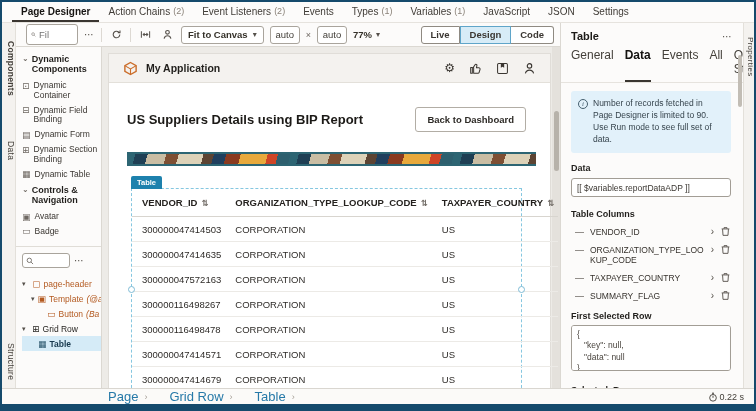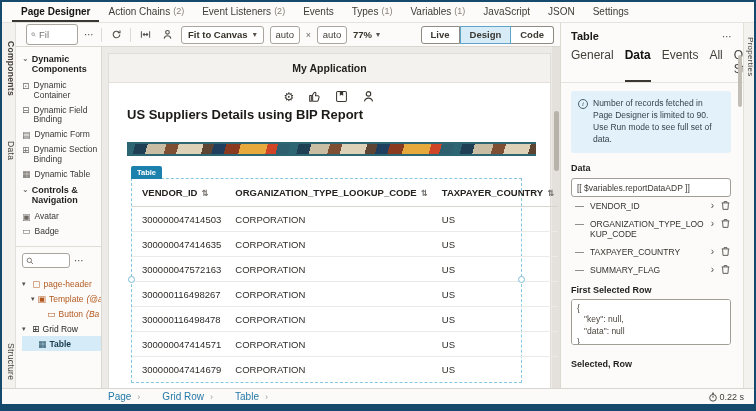--- a/index.html
+++ b/index.html
@@ -54,21 +54,21 @@
   .tree-row.orange, .tree-row.orange .ticon { color:#b3591f; }
   .tree-row .tsuffix { font-style:italic; }
   .tree-row.sel { background:#d5ebf7; color:#16384d; }
   .tree-row.sel .ticon { color:#2f5a70; }
 
   
   .canvas-region { position:absolute; top:45px; left:100px; width:458px; bottom:21px; background:#edebe7; overflow:hidden; }
   .canvas-sb { position:absolute; top:0; right:0; width:8px; bottom:0; background:#e4e1dc; }
   .canvas-sb .thumb { position:absolute; top:64px; right:1.5px; width:5px; height:60px; background:#b7b2aa; border-radius:3px; }
   .canvas { position:absolute; top:7px; left:7px; right:10px; bottom:0; background:#fff; box-shadow:0 0 0 1px #e0ddd8; }
-  .app-header { height:29px; background:#f4f2ef; border-bottom:1px solid #e3e0da; display:flex; align-items:center; padding:0 14px; gap:8px;flex-direction:column; }
+  .app-header { height:29px; background:#f4f2ef; border-bottom:1px solid #e3e0da; display:flex; align-items:center; padding:0 14px; gap:8px; }
   .app-name { font-size:10.5px; font-weight:bold; color:#211f1c; }
   .ah-spacer { flex:1; }
   .ah-icons { display:flex; align-items:center; gap:14px; color:#3a3631; }
   .gear { font-size:12px; line-height:1; cursor:pointer; }
   .page { padding:16px 14px 0 18px; }
   .heading-row { display:flex; align-items:center; margin-top:8px; }
   .page h1 { font-size:13px; font-weight:bold; color:#1c1a17; }
   .back-btn { margin-left:auto; margin-right:10px; border:1px solid #b2ada5; border-radius:3px; background:#fff; font-size:9.5px; font-weight:bold; color:#2e2b27; padding:6px 11px; cursor:pointer; font-family:inherit; }
   .banner { margin:20px 0 0 0; height:14px; border-top:2px solid #2d6573; border-bottom:2px solid #2d6573;
     background:repeating-linear-gradient(105deg,#2d6573 0 8px,#1f3f54 8px 20px,#c9bda3 20px 38px,#7e4f33 38px 50px,#ddd2b8 50px 74px,#5d4433 74px 84px,#203f5e 84px 96px,#8a3a1f 96px 110px,#e8a93c 110px 136px,#cf4526 136px 146px,#2d5f6e 146px 158px); }
@@ -101,21 +101,21 @@
   .fld-input { width:100%; height:19px; border:1px solid #a29d95; border-radius:3px; background:#fff; font-size:8.5px; color:#3a3631; padding:0 5px; font-family:inherit; }
   .col-row { display:flex; align-items:flex-start; gap:6px; padding:4px 0 3px 4px; }
   .col-row .drag { color:#55504a; font-size:9px; line-height:1.2; cursor:grab; }
   .col-row .cname { flex:1; font-size:8.5px; color:#36322d; line-height:1.25; word-break:break-all; }
   .col-row .chev-r { color:#55504a; font-size:10px; line-height:1; cursor:pointer; }
   .col-row .trash { cursor:pointer; margin-top:-1px; }
   .fld-area { width:100%; height:46px; border:1px solid #a29d95; border-radius:3px; background:#fff; font-size:8.5px; color:#4a453f; padding:3px 5px; resize:none; font-family:inherit; line-height:1.35; }
 
   
   .statusbar { position:absolute; left:0; right:0; bottom:5px; height:16px; background:#fbfaf8; border-top:1px solid #d9d6d0; display:flex; align-items:center; padding:0 10px 0 90px; }
-  .crumb { font-size:10px; color:#2679a8; cursor:pointer;padding-left:16px; }
+  .crumb { font-size:13px; color:#2679a8; cursor:pointer;padding-left:16px; }
   .crumb-sep { font-size:9px; color:#a39d95; margin:0 6px; }
   .sb-right { margin-left:auto; display:flex; align-items:center; gap:1px; font-size:9px; color:#44403a; }
   .navybar { position:absolute; left:0; right:0; bottom:0; height:5px; background:#154a6c; }
 
   svg { display:block; }
 </style>
 </head>
 <body>
 
 <div id="app">
@@ -308,20 +308,21 @@
             </svg>
           <svg width="13" height="13" viewBox="0 0 14 14">
               <circle cx="7" cy="4.2" r="2.4" fill="none" stroke="#3a3631" stroke-width="1.2"></circle>
               <path d="M2.6 12.2c.6-2.3 2.2-3.5 4.4-3.5s3.8 1.2 4.4 3.5" fill="none" stroke="#3a3631" stroke-width="1.2"></path>
             </svg>
         </div>
       </div>
       <div class="page">
         <div class="heading-row">
           <h1>US Suppliers Details using BIP Report</h1>
+          <button class="back-btn">Back to Dashboard</button>
         </div>
         <div class="banner"></div>
         <div class="selection">
           <div class="sel-badge">Table</div>
           <div class="handle l"></div>
           <div class="handle r"></div>
           <table class="grid">
             <thead>
               <tr>
                 <th class="c1"><span>VENDOR_ID</span><span class="sort">⇅</span></th>
@@ -387,20 +388,21 @@
       <span class="rp-tab">All</span>
       <span class="rp-tab">Quick Start</span>
     </div>
     <div class="rp-content">
       <div class="infobox">
         <span class="info-i">i</span>
         <p>Number of records fetched in Page Designer is limited to 90. Use Run mode to see full set of data.</p>
       </div>
       <div class="fld-label">Data</div>
       <input class="fld-input" value="[[ $variables.reportDataADP ]]" style="">
+      <div class="fld-label" style="margin-top:12px;">Table Columns</div>
       <div class="col-row">
         <span class="drag">—</span>
         <span class="cname">VENDOR_ID</span>
         <span class="chev-r">›</span>
         <svg class="trash" width="11" height="11" viewBox="0 0 12 12">
             <path d="M1.8 3.2h8.4M4.4 3V1.8h3.2V3M2.8 3.4l.5 6.8h5.4l.5-6.8" fill="none" stroke="#55504a" stroke-width="1"></path>
           </svg>
       </div>
       <div class="col-row">
         <span class="drag">—</span>

